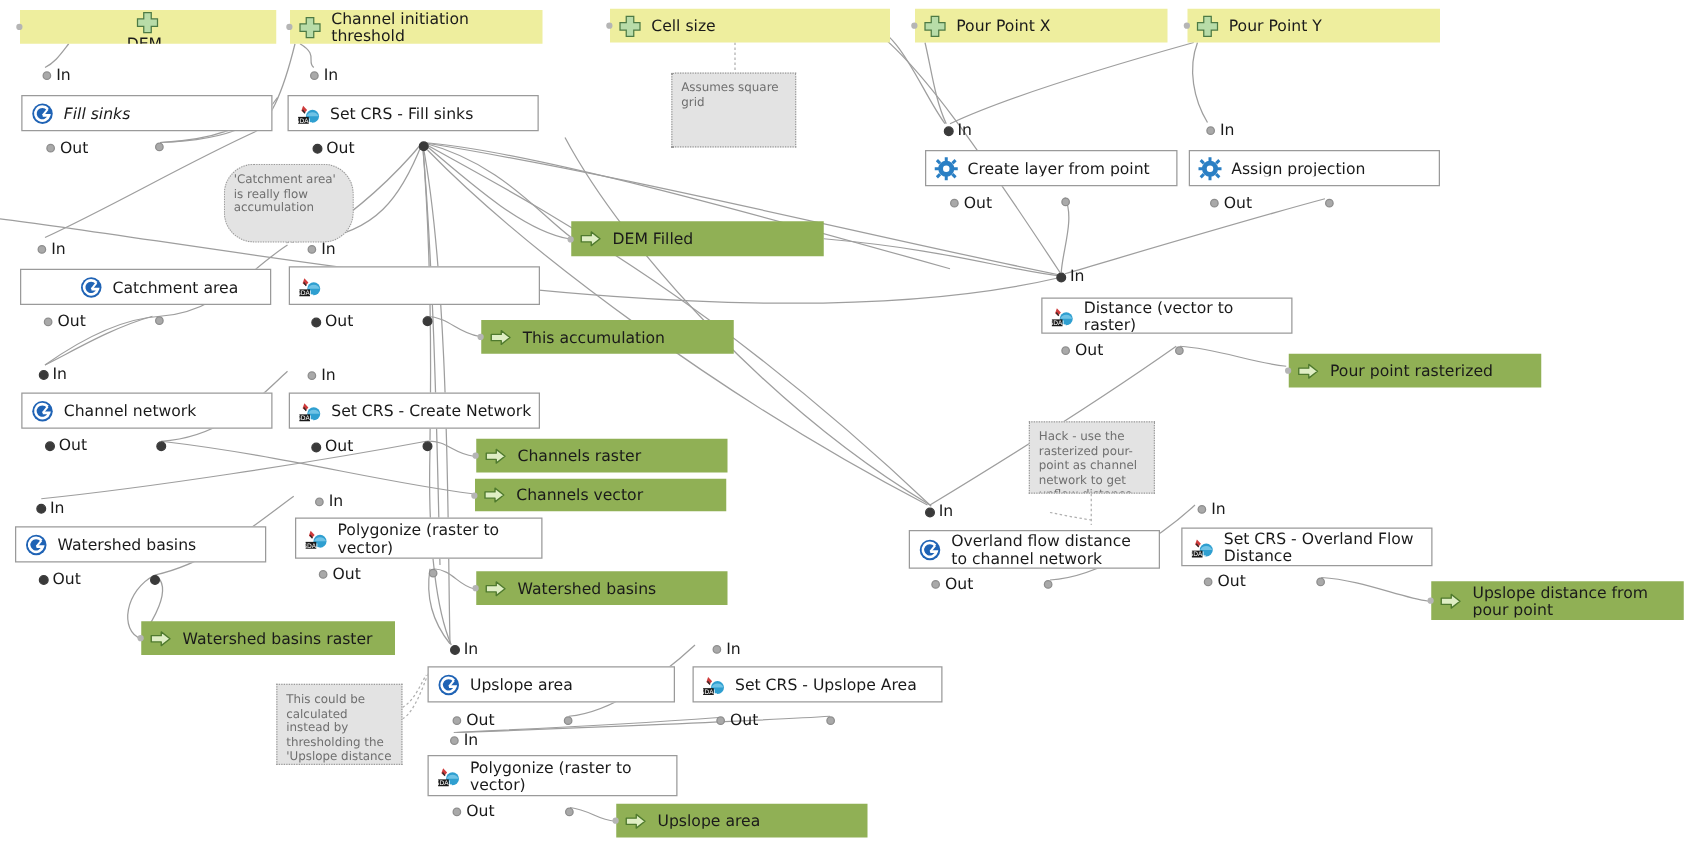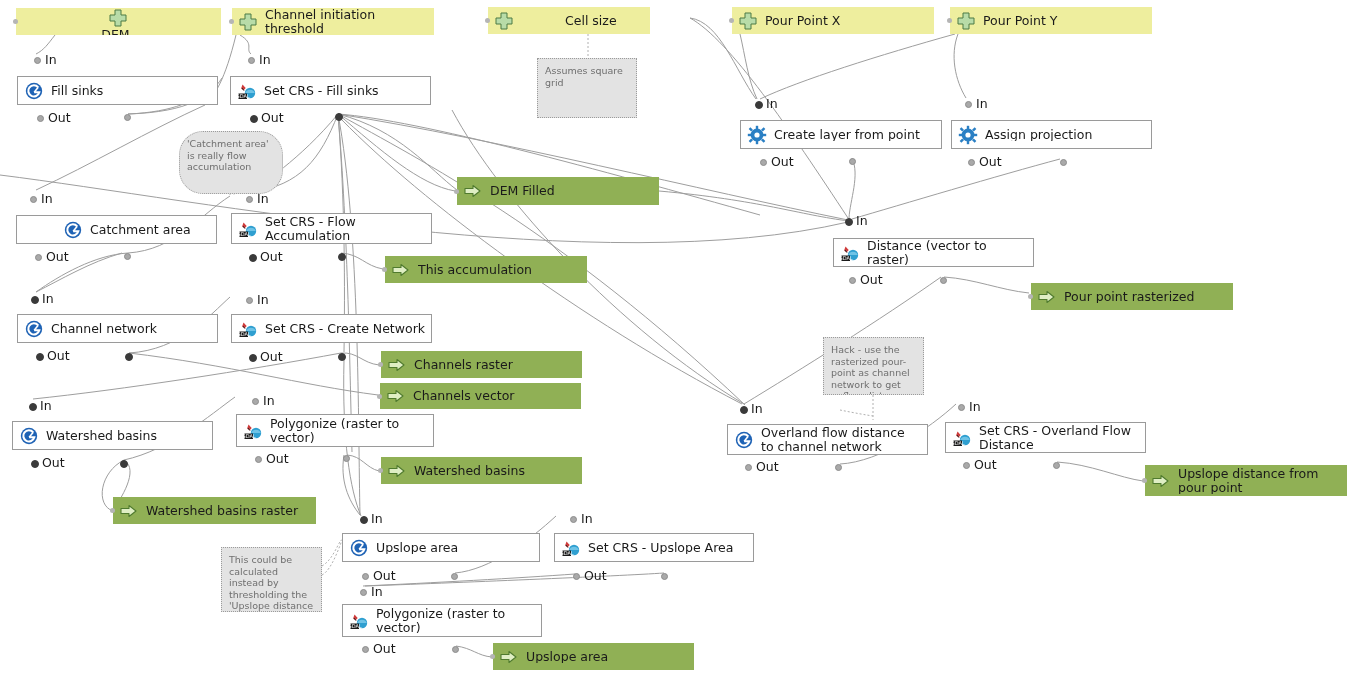--- a/index.html
+++ b/index.html
@@ -207,21 +207,21 @@
       <span class="nub" style="left: 13px; top: 19px;"></span>
       <div class="node param" style="left: 232px; top: 8px; width: 202px; height: 27px;">
         <span class="ico">
           <svg viewBox="0 0 20 20">
       <path d="M7 2h6v5h5v6h-5v5H7v-5H2V7h5z" fill="#b8dca8" stroke="#4d7a44" stroke-width="1"></path>
     </svg>
         </span>
         <span class="lbl">Channel initiation threshold</span>
       </div>
       <span class="nub" style="left: 229px; top: 19px;"></span>
-      <div class="node param" style="left: 488px; top: 7px; width: 162px; height: 27px; gap: 44px;">
+      <div class="node param" style="left: 488px; top: 7px; width: 224px; height: 27px;">
         <span class="ico">
           <svg viewBox="0 0 20 20">
       <path d="M7 2h6v5h5v6h-5v5H7v-5H2V7h5z" fill="#b8dca8" stroke="#4d7a44" stroke-width="1"></path>
     </svg>
         </span>
         <span class="lbl">Cell size</span>
       </div>
       <span class="nub" style="left: 485px; top: 18px;"></span>
       <div class="node param" style="left: 732px; top: 7px; width: 202px; height: 27px;">
         <span class="ico">
@@ -234,21 +234,21 @@
       <span class="nub" style="left: 729px; top: 18px;"></span>
       <div class="node param" style="left: 950px; top: 7px; width: 202px; height: 27px;">
         <span class="ico">
           <svg viewBox="0 0 20 20">
       <path d="M7 2h6v5h5v6h-5v5H7v-5H2V7h5z" fill="#b8dca8" stroke="#4d7a44" stroke-width="1"></path>
     </svg>
         </span>
         <span class="lbl">Pour Point Y</span>
       </div>
       <span class="nub" style="left: 947px; top: 18px;"></span>
-      <div class="node alg" style="left: 17px; top: 76px; width: 201px; height: 29px;">
+      <div class="node alg" style="left: 17px; top: 76px; width: 201px; height: 29px; font-style: italic;">
         <span class="ico">
           <svg viewBox="0 0 20 20">
       <circle cx="10" cy="10" r="8.2" fill="#1f63b5"></circle>
       <path d="M14.2 6.3a5.6 5.6 0 1 0 1.1 5.0H10.2" fill="none" stroke="#ffffff" stroke-width="2.1"></path>
       <path d="M10.2 11.3l4.0-5.0" stroke="#ffffff" stroke-width="1.6"></path>
     </svg>
         </span>
         <span class="lbl">Fill sinks</span>
       </div>
       <div class="node alg" style="left: 230px; top: 76px; width: 201px; height: 29px;">
@@ -280,21 +280,20 @@
           <svg viewBox="0 0 20 20">
       <rect x="1.5" y="2" width="17" height="16" fill="#ffffff"></rect>
       <circle cx="13" cy="12" r="5.2" fill="#2f9fd0"></circle>
       <path d="M8.2 12a5.2 5.2 0 0 1 9.6 0" fill="#6fc3e6"></path>
       <path d="M5.5 3.5l3.2 3.5-2.2 2.6-2.4-2.0z" fill="#cf3b3b"></path>
       <path d="M5.0 7.0l2.0 2.6" stroke="#2b2b2b" stroke-width="1"></path>
       <rect x="1.5" y="12.5" width="8.5" height="5.5" fill="#1a1a1a"></rect>
       <text x="5.7" y="17" font-size="5" fill="#ffffff" text-anchor="middle" font-family="DejaVu Sans, sans-serif">GDAL</text>
     </svg>
         </span>
-        <span class="lbl">Set CRS - Flow Accumulation</span>
       </div>
       <div class="node alg" style="left: 17px; top: 314px; width: 201px; height: 29px;">
         <span class="ico">
           <svg viewBox="0 0 20 20">
       <circle cx="10" cy="10" r="8.2" fill="#1f63b5"></circle>
       <path d="M14.2 6.3a5.6 5.6 0 1 0 1.1 5.0H10.2" fill="none" stroke="#ffffff" stroke-width="2.1"></path>
       <path d="M10.2 11.3l4.0-5.0" stroke="#ffffff" stroke-width="1.6"></path>
     </svg>
         </span>
         <span class="lbl">Channel network</span>

